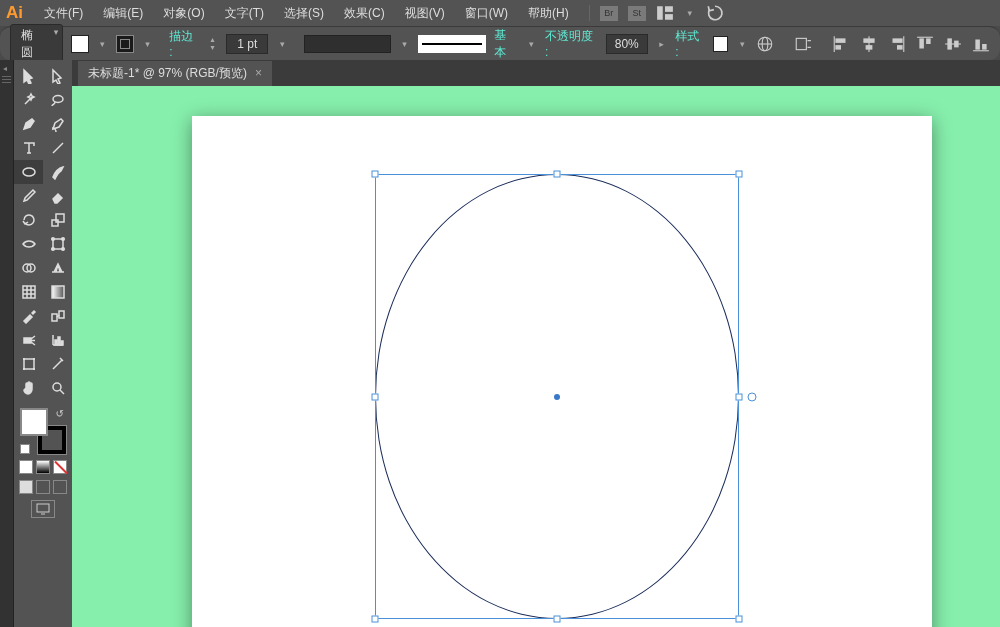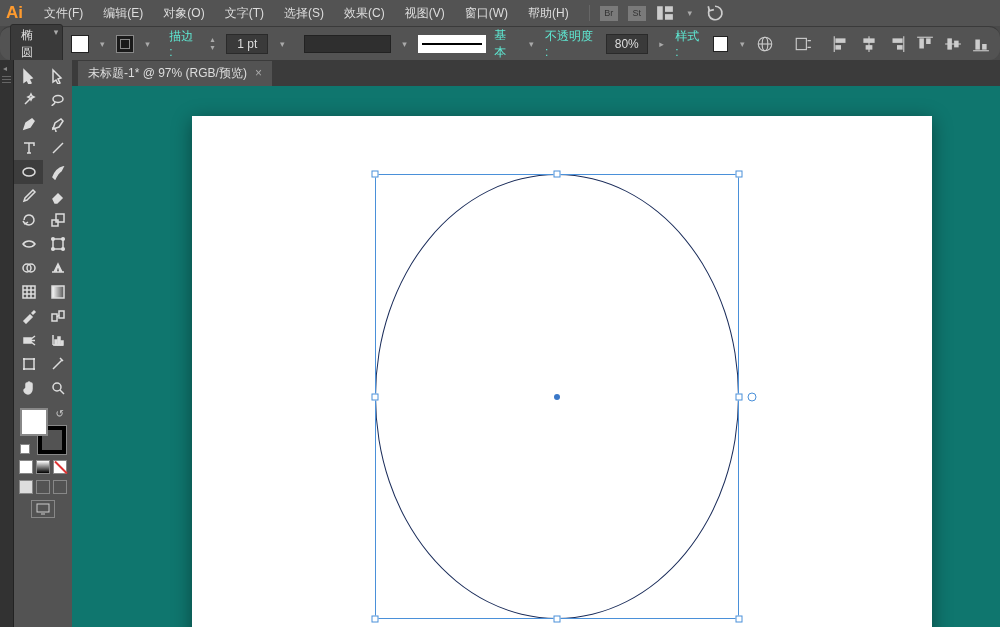--- a/index.html
+++ b/index.html
@@ -53,21 +53,21 @@
 .mini.fill { background:#fff; }
 .mini.grad { background:linear-gradient(#fff,#000); }
 .mini.none { background:#fff; position:relative; }
 .mini.none:before { content:""; position:absolute; top:-2px; left:6px; width:0; height:17px; border-left:2px solid #d33; transform:rotate(-45deg); }
 
 .drawmodes { display:flex; gap:3px; margin-top:6px; }
 .dm { width:14px; height:14px; border:1px solid #888; }
 
 .screenmode { margin-top:6px; width:24px; height:18px; border:1px solid #888; display:flex; align-items:center; justify-content:center; }
 
-.doc-area { flex:1; background:#0f766e; }
+.doc-area { flex:1; background:#86efac; }
 .tabbar { height:26px; background:#3b3b3b; display:flex; align-items:center; padding-left:6px; }
 .tab { padding:4px 10px; background:#535353; color:#ddd; display:flex; gap:8px; align-items:center; }
 .tab .close { color:#aaa; }
 .canvas-wrap { padding:30px 0 0 120px; }
 .canvas { width:740px; height:552px; background:#fff; position:relative; box-shadow:0 4px 18px rgba(0,0,0,.4); }
 
 .bbox { position:absolute; border:1px solid #4a90d9; }
 .handle { position:absolute; width:7px; height:7px; background:#fff; border:1px solid #4a90d9; transform:translate(-50%,-50%); }
 .center-dot { position:absolute; width:6px; height:6px; background:#3a78c8; border-radius:50%; transform:translate(-50%,-50%); }
 .rot-handle { position:absolute; width:9px; height:9px; border:1px solid #4a90d9; border-radius:50%; transform:translate(-50%,-50%); background:#fff; }

